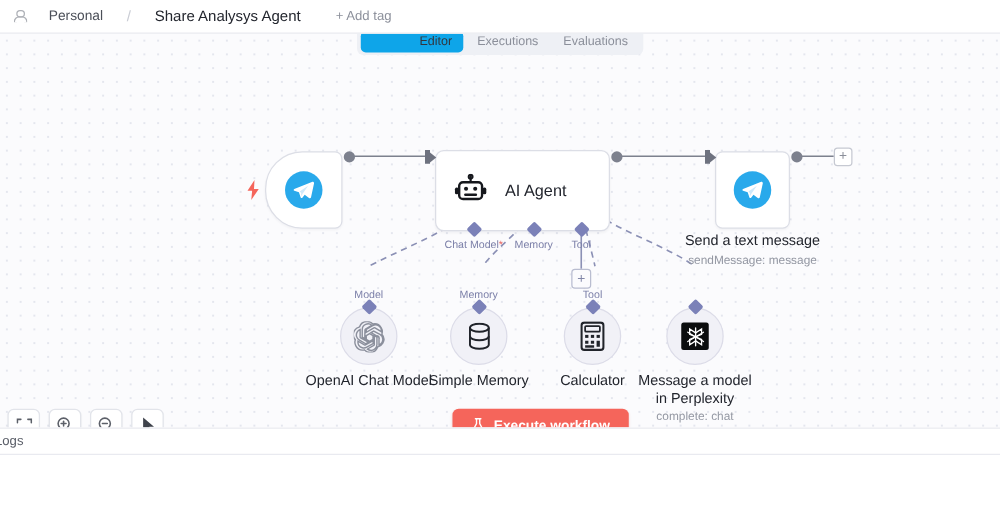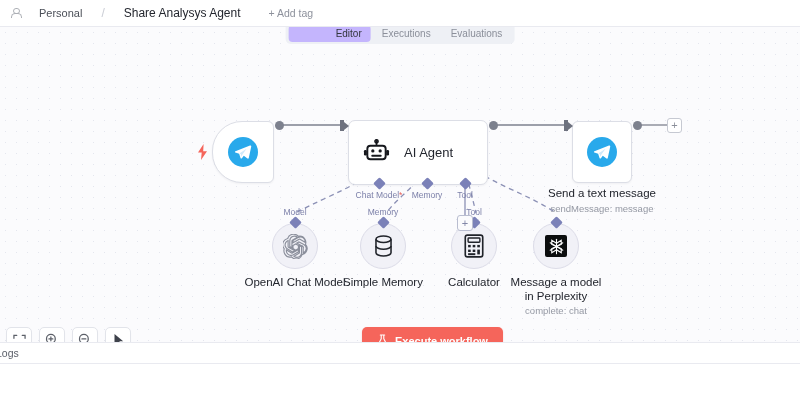--- a/index.html
+++ b/index.html
@@ -72,21 +72,21 @@
     border-radius: 5px;
     padding: 2.5px 3px;
     display: flex; gap: 2px;
     z-index: 25;
   }
   .tab {
     font-size: 10px; color: #8b8f9a;
     padding: 3px 9px; border-radius: 4px;
     cursor: pointer; white-space: nowrap;
   }
-  .tab.active { background: #c4b5fd; color: #32353d; font-weight: 500; padding-left: 47px; }
+  .tab.active { background: #0ea5e9; color: #32353d; font-weight: 500; padding-left: 47px; }
 
   
   .canvas {
     position: absolute; top: 27px; left: 0;
     width: 800px; height: 315px;
     background-color: #fbfbfd;
     background-image: radial-gradient(#e4e6ee 0.9px, transparent 0.9px);
     background-size: 11px 11px;
     overflow: hidden;
   }
@@ -182,21 +182,21 @@
   }
   .agent-conn .cl .req { color: #e8615c; }
   .diamond {
     width: 9px; height: 9px; background: #7b81b8;
     transform: rotate(45deg);
     margin: 0 auto 2px auto;
     border-radius: 1.5px;
   }
 
   
-  .subnode { position: absolute; text-align: center; }
+  .subnode { position: absolute; text-align: center; margin-top: 23px; }
   .sub-diamond {
     width: 9px; height: 9px; background: #7b81b8;
     transform: rotate(45deg); border-radius: 1.5px;
     margin: 0 auto;
     position: relative; z-index: 3;
   }
   .sub-circle {
     width: 46px; height: 46px; border-radius: 50%;
     background: #f1f1f7; border: 1px solid #dcdce8;
     display: flex; align-items: center; justify-content: center;

